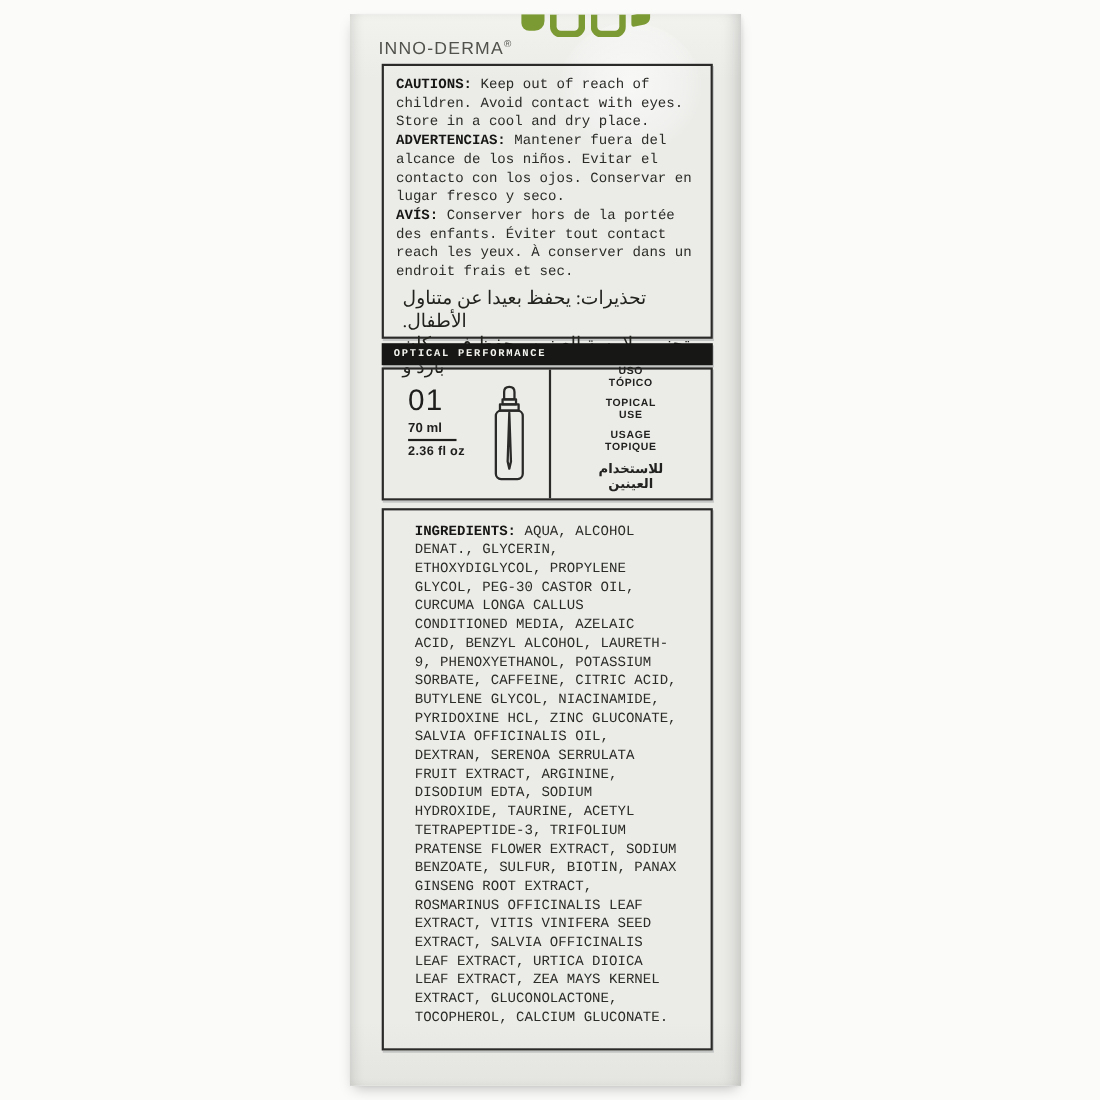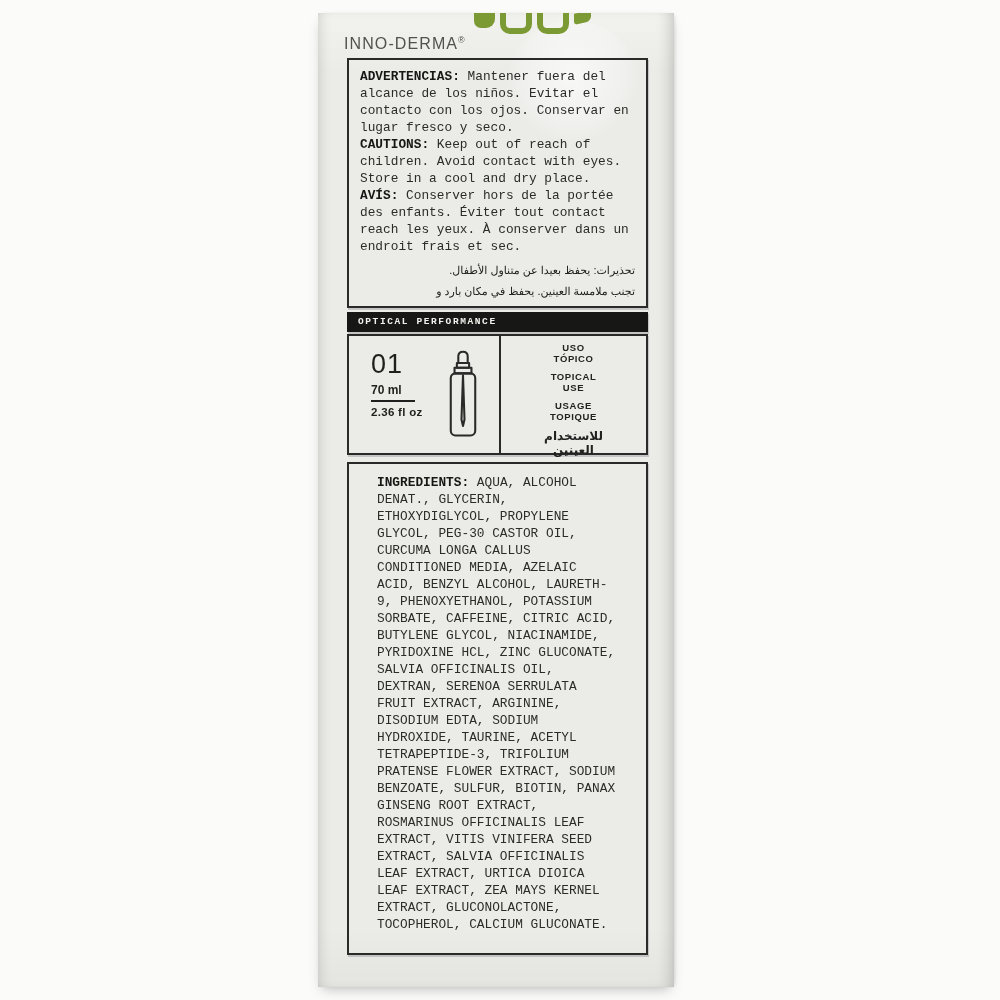--- a/index.html
+++ b/index.html
@@ -42,43 +42,43 @@
       box-shadow:1px 2px 0 rgba(120,130,130,.35);}
   
   .warn-box{top:45px;height:250px;padding:8px 11px 2px 11px;}
   .prod-title{
     font-family:"Liberation Mono",monospace;font-weight:bold;
     font-size:14.5px;letter-spacing:.5px;color:#1c1c1a;margin:2px 0 7px 0;
   }
   .mono{font-family:"Liberation Mono",monospace;font-size:12.8px;line-height:17px;color:#2b2b28;margin:0;}
   .mono b{color:#161614;}
   .ar-warn{
-    direction:rtl;text-align:right;
-    font-size:11px;line-height:21px;color:#22221f;margin-top:5px;padding-left:6px;
-    font-family:Liberation Sans, sans-serif;
+    direction:rtl;text-align:left;
+    font-size:17px;line-height:21px;color:#22221f;margin-top:5px;padding-left:6px;
+    font-family:Liberation Serif, serif;
   }
   
   .perf-bar{
     position:absolute;left:29px;top:299px;width:301px;height:20px;background:#171715;
     box-sizing:border-box;box-shadow:1px 2px 0 rgba(120,130,130,.35);
   }
   .perf-bar span{
     display:block;font-family:"Liberation Mono",monospace;font-weight:bold;
     font-size:9.5px;letter-spacing:1.6px;color:#f2f2ee;line-height:20px;padding-left:11px;
   }
   
   .spec-table{top:321px;height:121px;display:flex;}
   .cell-left{width:152px;border-right:2px solid #2a2a28;box-sizing:border-box;position:relative;}
   .spec{position:absolute;left:22px;top:13px;}
   .spec .num{font-size:27px;font-weight:500;letter-spacing:1px;color:#1f1f1d;}
   .spec .ml{font-size:12px;font-weight:bold;color:#1f1f1d;margin-top:2px;padding:0 2px 3px 0;
             border-bottom:2px solid #1f1f1d;display:inline-block;min-width:42px;}
   .spec .oz{font-size:11.5px;font-weight:bold;color:#1f1f1d;margin-top:4px;letter-spacing:.3px;}
   .dropper{position:absolute;right:20px;top:12px;}
-  .cell-right{flex:1;display:flex;flex-direction:column;align-items:center;justify-content:flex-start;gap:7px;padding:6px 0;}
+  .cell-right{flex:1;display:flex;flex-direction:column;align-items:center;justify-content:flex-end;gap:7px;padding:6px 0;}
   .term{text-align:center;}
   .term span{display:block;font-size:9.5px;font-weight:bold;letter-spacing:.6px;line-height:11px;color:#222220;}
   .term.ar{direction:rtl;font-family:"DejaVu Sans",sans-serif;}
   .term.ar span{font-size:12px;font-weight:bold;line-height:14px;letter-spacing:0;}
   
   .ing-box{top:449px;height:493px;padding:10px 28px;}
 </style>
 </head>
 <body>
 
@@ -89,22 +89,22 @@
   <div class="logo-frag">
     <div class="blob" style="background: rgb(124, 154, 51);"></div>
     <div class="ubit" style="border-color: rgb(124, 154, 51);"></div>
     <div class="ubit" style="border-color: rgb(124, 154, 51);"></div>
     <div class="slant" style="background: rgb(124, 154, 51);"></div>
   </div>
 
   <div class="brand"><span>INNO-DERMA</span><sup>®</sup></div>
 
   <div class="bx warn-box">
+    <p class="mono"><b>CAUTIONS:</b> <span>Keep out of reach of children. Avoid contact with eyes. Store in a cool and dry place.</span></p>
     <p class="mono"><b>ADVERTENCIAS:</b> <span>Mantener fuera del alcance de los niños. Evitar el contacto con los ojos. Conservar en lugar fresco y seco.</span></p>
-    <p class="mono"><b>CAUTIONS:</b> <span>Keep out of reach of children. Avoid contact with eyes. Store in a cool and dry place.</span></p>
     <p class="mono"><b>AVÍS:</b> <span>Conserver hors de la portée des enfants. Éviter tout contact reach les yeux. À conserver dans un endroit frais et sec.</span></p>
     <div class="ar-warn">
       <div>تحذيرات: يحفظ بعيدا عن متناول الأطفال.</div>
       <div>تجنب ملامسة العينين. يحفظ في مكان بارد و</div>
     </div>
   </div>
 
   <div class="perf-bar">
     <span>OPTICAL PERFORMANCE</span>
   </div>

